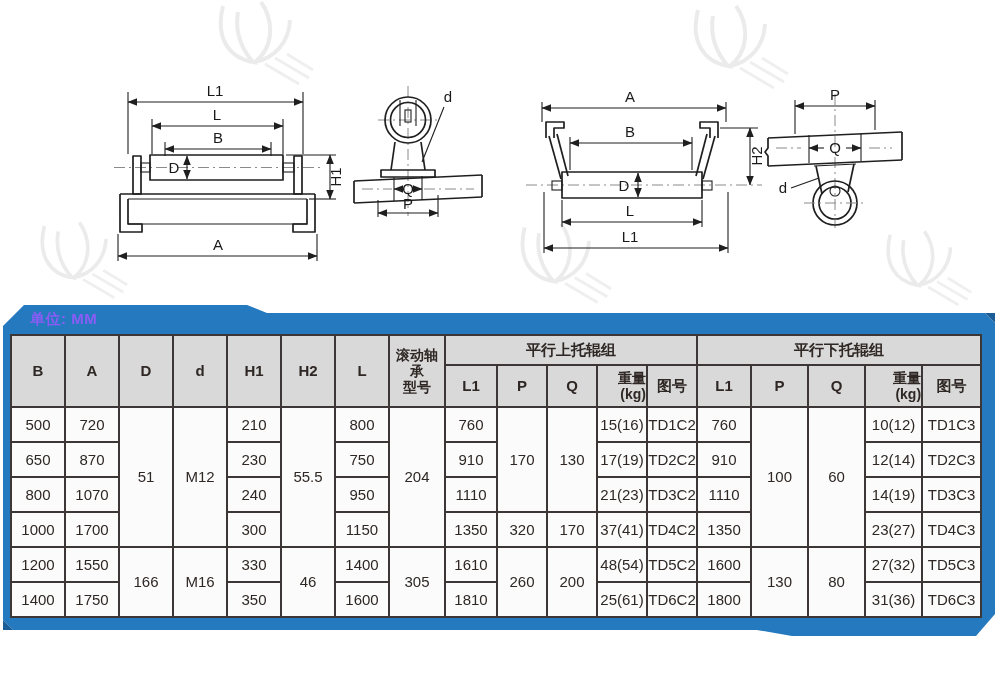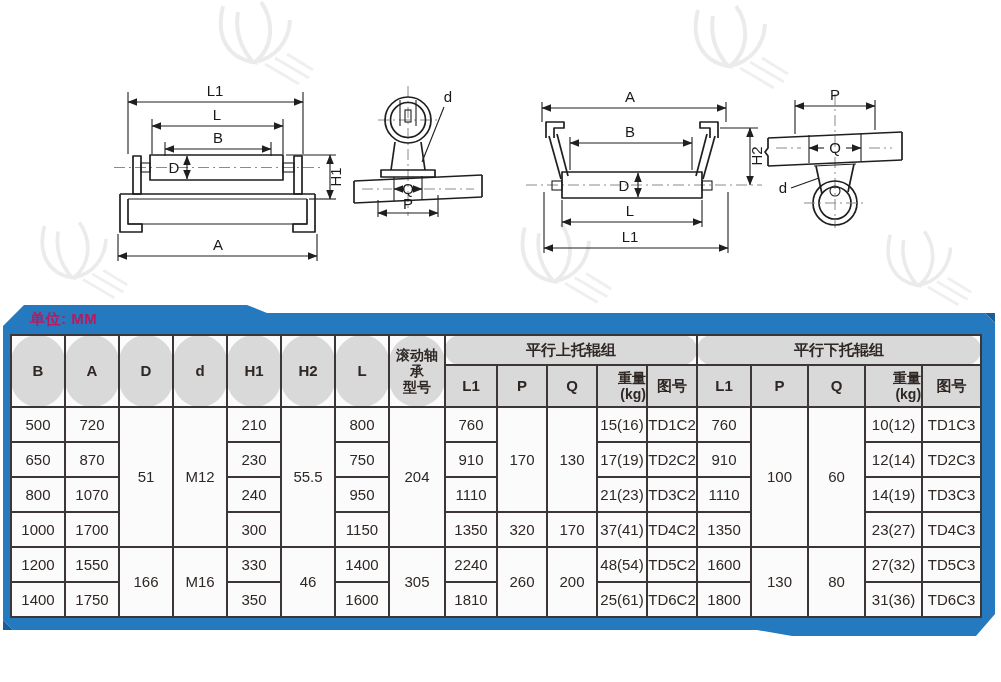--- a/index.html
+++ b/index.html
@@ -11,29 +11,29 @@
   .fig svg{display:block;}
   .ln{stroke:#1f1f1f;stroke-width:1.7;fill:none;stroke-linejoin:round;}
   .thin{stroke:#1f1f1f;stroke-width:1.1;fill:none;}
   .dim{stroke:#1f1f1f;stroke-width:1.1;fill:none;}
   .cl{stroke:#8a8a8a;stroke-width:1;fill:none;stroke-dasharray:11 4 2 4;}
   .dlabel{font-size:15px;fill:#1a1a1a;}
   .anchor-mid{text-anchor:middle;}
   
   .wm{position:absolute;opacity:.55;}
   
-  .unit-label{position:absolute;left:30px;top:310px;color:#be185d;font-weight:bold;
+  .unit-label{position:absolute;left:30px;top:310px;color:#8b5cf6;font-weight:bold;
               font-size:15px;letter-spacing:.5px;z-index:4;}
   table.spec{position:absolute;left:10px;top:334px;width:970px;z-index:3;
              border-collapse:collapse;table-layout:fixed;background:#fbfbfb;}
   table.spec th,table.spec td{border:2px solid #3c3736;text-align:center;vertical-align:middle;
              padding:0;color:#2e2724;font-size:15px;line-height:1.15;overflow:hidden;}
   table.spec th{background:#d9d9d9;font-weight:600;}
   table.spec td{background:#fbfbfb;font-weight:500;}
-  tr.group-row th{height:28px;border-radius:28px;}
+  tr.group-row th{height:28px;}
   tr.sub-row th{height:40px;}
   tr.data-row{height:35px;}
   .two-line span{display:block;font-size:14px;}
   .wt span{display:block;font-size:14px;text-align:right;}
 </style>
 </head>
 <body>
 
 <svg width="0" height="0" style="position:absolute" aria-hidden="true">
   <defs>
@@ -339,21 +339,21 @@
       </tr>
       <tr class="data-row">
         <td>1200</td>
         <td>1550</td>
         <td rowspan="2">166</td>
         <td rowspan="2">M16</td>
         <td>330</td>
         <td rowspan="2">46</td>
         <td>1400</td>
         <td rowspan="2">305</td>
-        <td>2240</td>
+        <td>1610</td>
         <td rowspan="2">260</td>
         <td rowspan="2">200</td>
         <td>48(54)</td>
         <td>TD5C2</td>
         <td>1600</td>
         <td rowspan="2">130</td>
         <td rowspan="2">80</td>
         <td>27(32)</td>
         <td>TD5C3</td>
       </tr>

